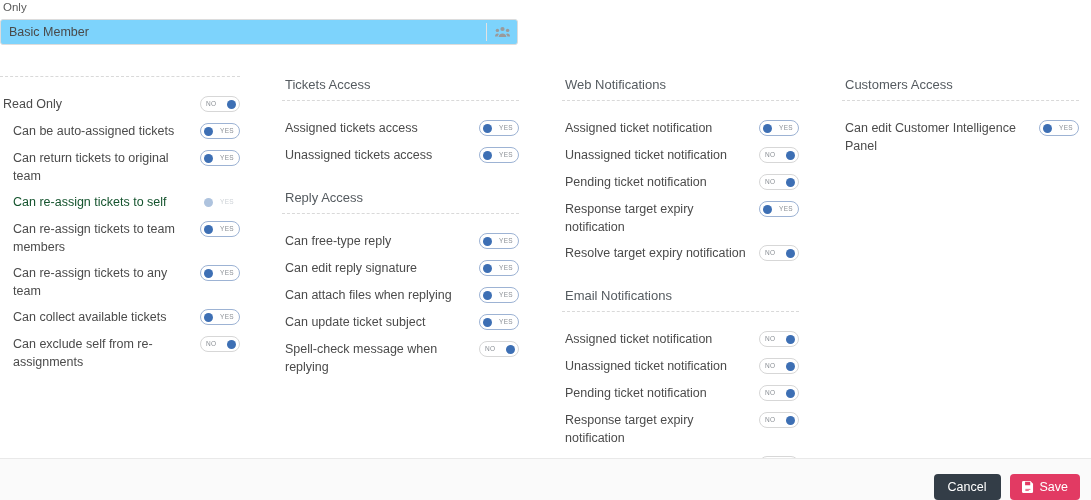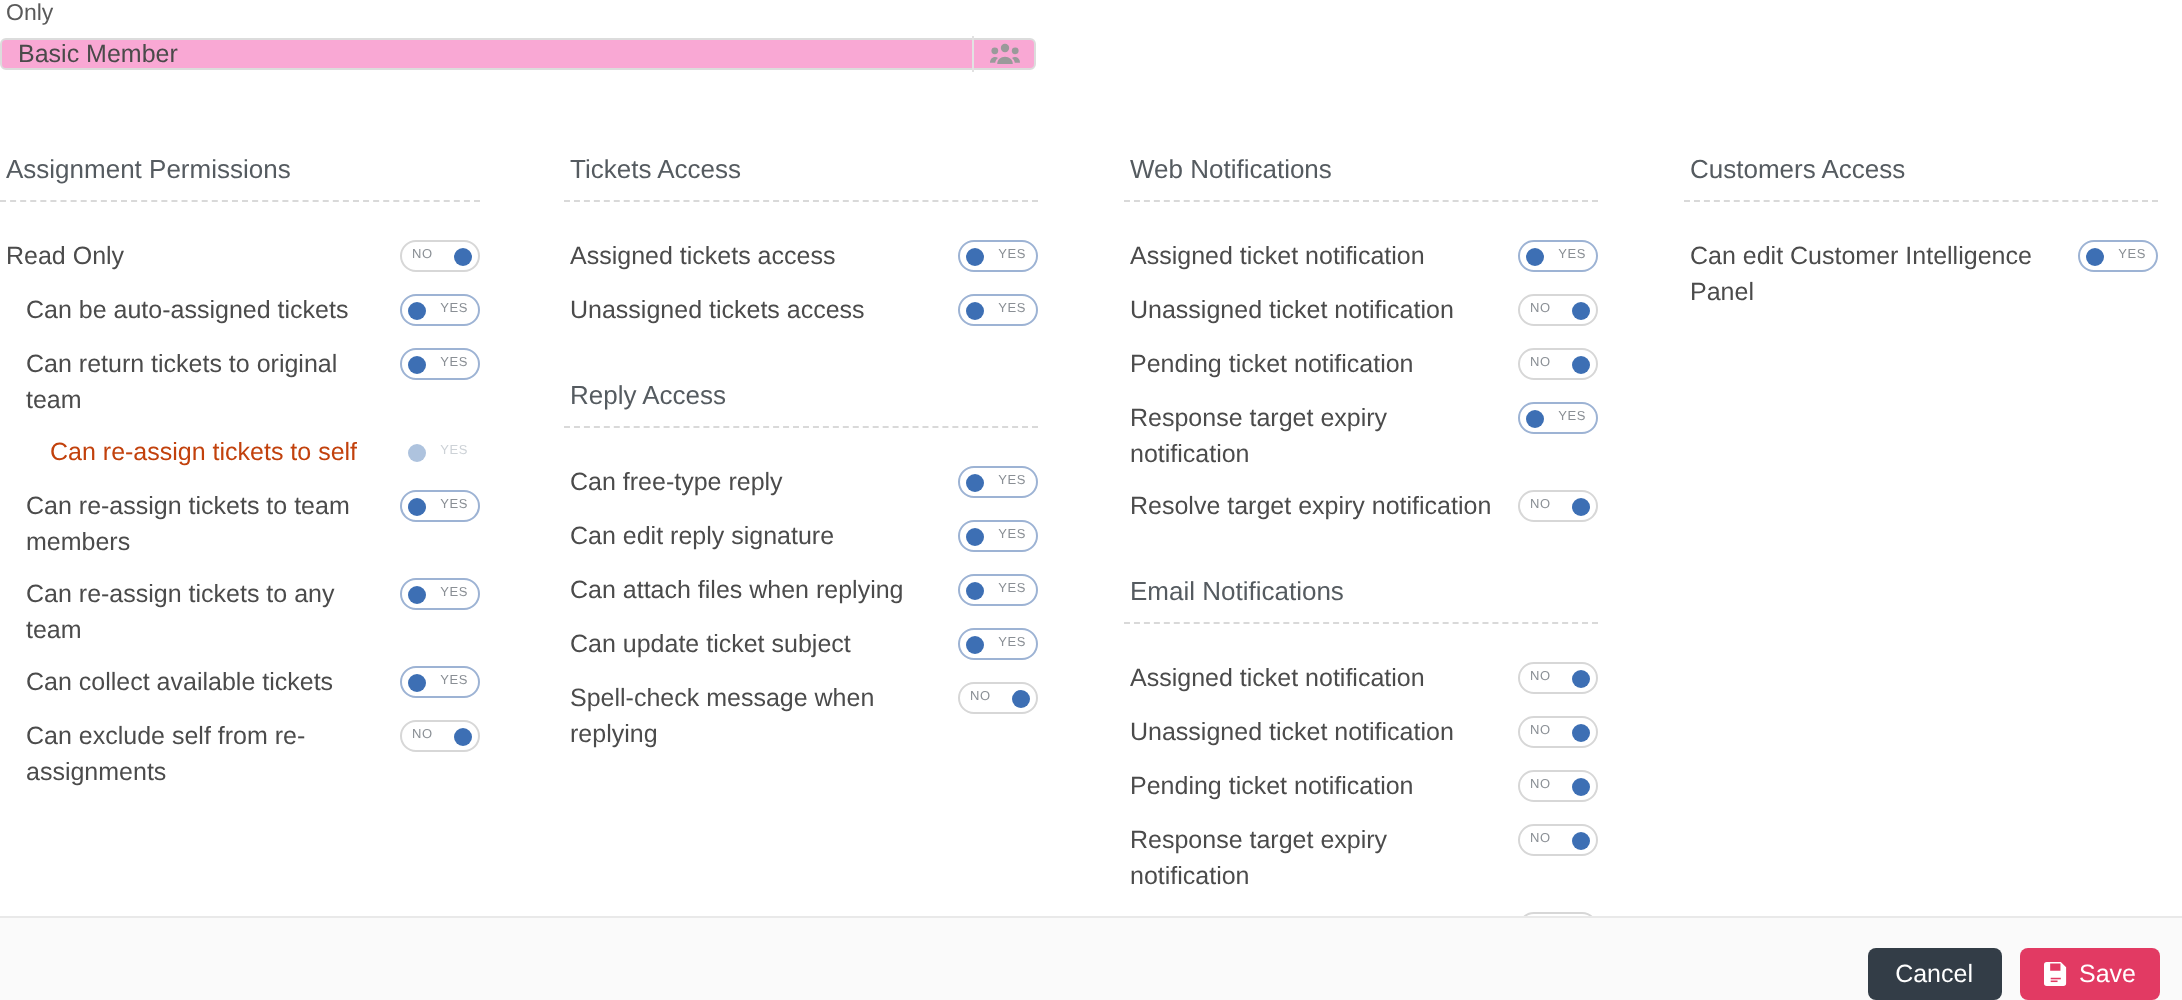--- a/index.html
+++ b/index.html
@@ -26,24 +26,24 @@
   .name-label {
     font-size: 11.5px;
     color: #5a5a5a;
     padding-left: 3px;
     margin-bottom: 5px;
     line-height: 14px;
   }
   .name-input-wrap {
     display: flex;
     align-items: center;
-    height: 16px;
+    height: 26px;
     border: 1px solid #dcdcdc;
     border-radius: 3px;
-    background: #f9a8d4;
+    background: #7dd3fc;
     box-sizing: border-box;
   }
   .name-input {
     flex: 1;
     border: 0;
     outline: none;
     font-family: "Liberation Sans", sans-serif;
     font-size: 12.5px;
     color: #4a4a4a;
     padding: 0 8px;
@@ -99,21 +99,21 @@
   }
   .row-label {
     font-size: 12.5px;
     line-height: 18px;
     color: #4b4b4b;
     padding-left: 3px;
     padding-right: 6px;
     flex: 1;
   }
   .row.indent .row-label { padding-left: 13px; }
-  .row.disabled .row-label { color: #c2410c; margin-left: 12px; }
+  .row.disabled .row-label { color: #14532d; }
 
   
   .toggle {
     flex: 0 0 auto;
     width: 40px;
     height: 16px;
     border-radius: 9px;
     border: 1px solid #9db3d4;
     background: #ffffff;
     position: relative;
@@ -199,21 +199,20 @@
         <path d="M0 10.4c0-1.7 1.1-2.9 2.5-2.9 .6 0 1.1.2 1.5.5-.8.7-1.3 1.6-1.4 2.4z"></path>
         <circle cx="12.6" cy="4.4" r="1.7"></circle>
         <path d="M15 10.4c0-1.7-1.1-2.9-2.5-2.9-.6 0-1.1.2-1.5.5.8.7 1.3 1.6 1.4 2.4z"></path>
       </svg>
     </div>
   </div>
 </div>
 
 <div class="col col-1">
     <div class="section">
-      <div class="section-title">Assignment Permissions</div>
       <div class="section-rule"></div>
       <div class="row">
         <div class="row-label">Read Only</div>
         <div class="toggle off">
           <span class="knob"></span>
           <span class="tgl-text">NO</span>
         </div>
       </div>
       <div class="row indent">
         <div class="row-label">Can be auto-assigned tickets</div>

